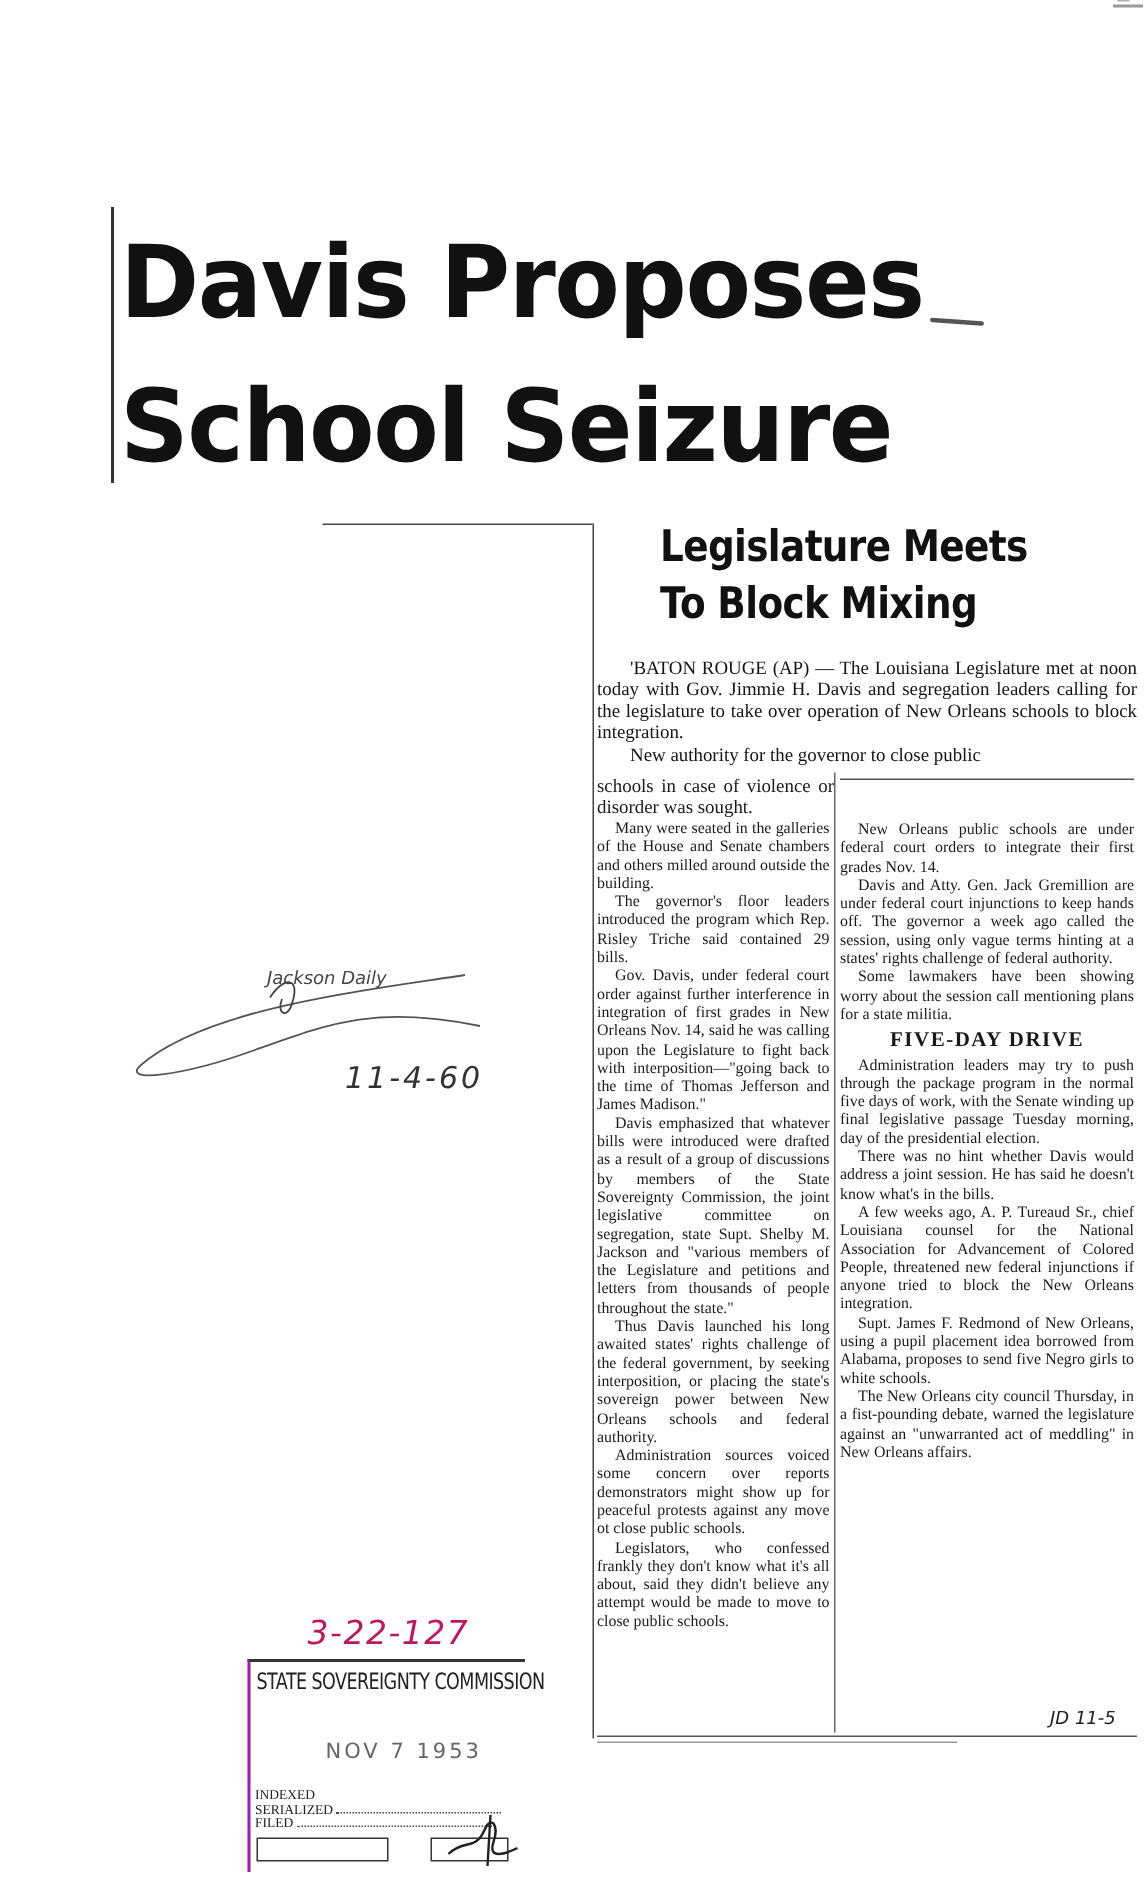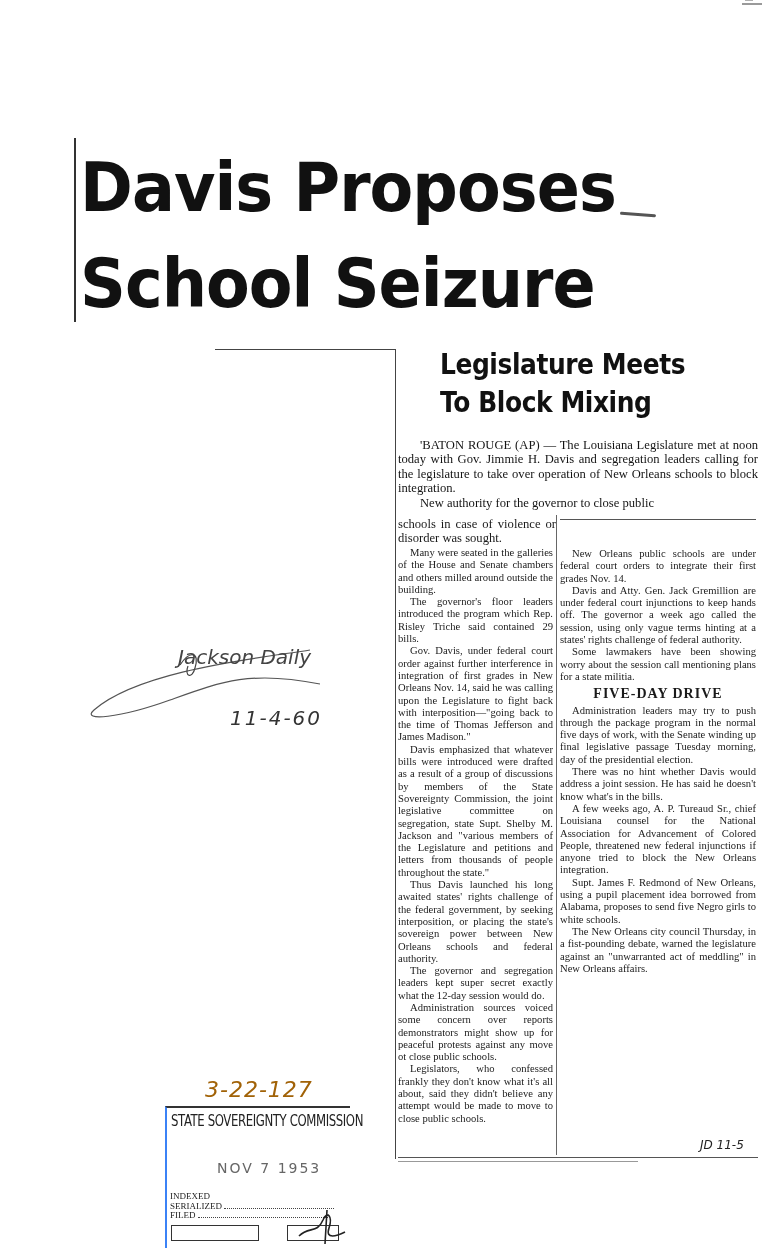--- a/index.html
+++ b/index.html
@@ -31,22 +31,22 @@
   .col-ab-sep { left: 556px; top: 515px; width: 1px; height: 640px; background: #666; }
   .subhead-small { text-align: center; font-weight: bold; letter-spacing: 1px; margin: 5px 0 4px 0; font-size: 14px; }
 
   .bottom-rule { left: 398px; top: 1157px; width: 360px; height: 1px; background: #555; }
   .bottom-rule2 { left: 398px; top: 1161px; width: 240px; height: 1px; background: #999; }
   .initials { left: 700px; top: 1138px; font-family: "DejaVu Sans", sans-serif; font-size: 12px; font-style: italic; color: #222; }
 
   .signature { left: 80px; top: 640px; width: 290px; height: 80px; }
   .sig-date { left: 230px; top: 706px; font-family: "DejaVu Sans", sans-serif; font-size: 20px; font-style: italic; color: #333; letter-spacing: 2px; }
 
-  .stamp-num { left: 205px; top: 1077px; font-family: "DejaVu Sans", sans-serif; font-size: 22px; color: #a16207; letter-spacing: 1px; font-style: italic; }
-  .stamp { left: 165px; top: 1106px; width: 183px; height: 140px; border-left: 2px solid #3b82f6; border-top: 2px solid #333; }
+  .stamp-num { left: 205px; top: 1077px; font-family: "DejaVu Sans", sans-serif; font-size: 22px; color: #be185d; letter-spacing: 1px; font-style: italic; }
+  .stamp { left: 165px; top: 1106px; width: 183px; height: 140px; border-left: 2px solid #a21caf; border-top: 2px solid #333; }
   .stamp-title { position: absolute; left: 4px; top: 4px; width: 180px; font-family: "DejaVu Sans", sans-serif; font-size: 15px; letter-spacing: -0.5px; transform: scaleX(0.78); transform-origin: left top; white-space: nowrap; color: #222; }
   .stamp-date { position: absolute; left: 50px; top: 52px; font-family: "DejaVu Sans", sans-serif; font-size: 14px; color: #666; letter-spacing: 2px; }
   .stamp-labels { position: absolute; left: 3px; top: 84px; font-family: "DejaVu Sans", sans-serif; font-size: 9px; line-height: 9.5px; color: #222; }
   .stamp-labels div { white-space: nowrap; font-family: Liberation Serif, serif; }
   .dots { display: inline-block; width: 110px; border-bottom: 1px dotted #444; margin-left: 2px; }
   .stamp-box1 { position: absolute; left: 4px; top: 117px; width: 86px; height: 14px; border: 1px solid #333; }
   .stamp-box2 { position: absolute; left: 120px; top: 117px; width: 50px; height: 14px; border: 1px solid #333; }
   .stamp-sig { position: absolute; left: 130px; top: 98px; width: 50px; height: 40px; }
 </style>
 </head>
@@ -81,21 +81,20 @@
 <div class="abs col col-a-first">
   <p style="text-indent:0">schools in case of violence or disorder was sought.</p>
 </div>
 
 <div class="abs col col-a" style="top:547px">
   <p>Many were seated in the galleries of the House and Senate chambers and others milled around outside the building.</p>
   <p>The governor's floor leaders introduced the program which Rep. Risley Triche said contained 29 bills.</p>
   <p>Gov. Davis, under federal court order against further interference in integration of first grades in New Orleans Nov. 14, said he was calling upon the Legislature to fight back with interposition—"going back to the time of Thomas Jefferson and James Madison."</p>
   <p>Davis emphasized that whatever bills were introduced were drafted as a result of a group of discussions by members of the State Sovereignty Commission, the joint legislative committee on segregation, state Supt. Shelby M. Jackson and "various members of the Legislature and petitions and letters from thousands of people throughout the state."</p>
   <p>Thus Davis launched his long awaited states' rights challenge of the federal government, by seeking interposition, or placing the state's sovereign power between New Orleans schools and federal authority.</p>
-  <p>The governor and segregation leaders kept super secret exactly what the 12-day session would do.</p>
   <p>Administration sources voiced some concern over reports demonstrators might show up for peaceful protests against any move ot close public schools.</p>
   <p>Legislators, who confessed frankly they don't know what it's all about, said they didn't believe any attempt would be made to move to close public schools.</p>
 </div>
 
 <div class="abs col col-b">
   <p>New Orleans public schools are under federal court orders to integrate their first grades Nov. 14.</p>
   <p>Davis and Atty. Gen. Jack Gremillion are under federal court injunctions to keep hands off. The governor a week ago called the session, using only vague terms hinting at a states' rights challenge of federal authority.</p>
   <p>Some lawmakers have been showing worry about the session call mentioning plans for a state militia.</p>
   <div class="subhead-small">FIVE-DAY DRIVE</div>
   <p>Administration leaders may try to push through the package program in the normal five days of work, with the Senate winding up final legislative passage Tuesday morning, day of the presidential election.</p>
@@ -106,21 +105,21 @@
 </div>
 
 <div class="abs initials">JD 11-5</div>
 <div class="abs bottom-rule"></div>
 <div class="abs bottom-rule2"></div>
 
 <svg class="abs signature" viewBox="0 0 290 80">
   <path d="M230 10 C180 18 60 30 14 70 C0 82 40 78 90 60 C140 42 170 30 240 44" fill="none" stroke="#555" stroke-width="1.2"></path>
   <path d="M100 25 C110 10 120 12 115 28 C112 40 104 36 108 26" fill="none" stroke="#444" stroke-width="1.2"></path>
 </svg>
-<div class="abs" style="left:178px;top:645px;font-family:'DejaVu Sans',sans-serif;font-style:italic;font-size:20px;color:#444;">Jackson Daily</div>
+<div class="abs" style="left:178px;top:645px;font-family:'DejaVu Sans',sans-serif;font-style:italic;font-size:12px;color:#444;">Jackson Daily</div>
 <div class="abs sig-date">11-4-60</div>
 
 <div class="abs stamp-num">3-22-127</div>
 <div class="abs stamp">
   <div class="stamp-title">STATE SOVEREIGNTY COMMISSION</div>
   <div class="stamp-date">NOV 7 1953</div>
   <div class="stamp-labels">
     <div><span>INDEXED</span></div>
     <div><span>SERIALIZED</span><span class="dots"></span></div>
     <div><span>FILED</span><span class="dots" style="width:130px"></span></div>

